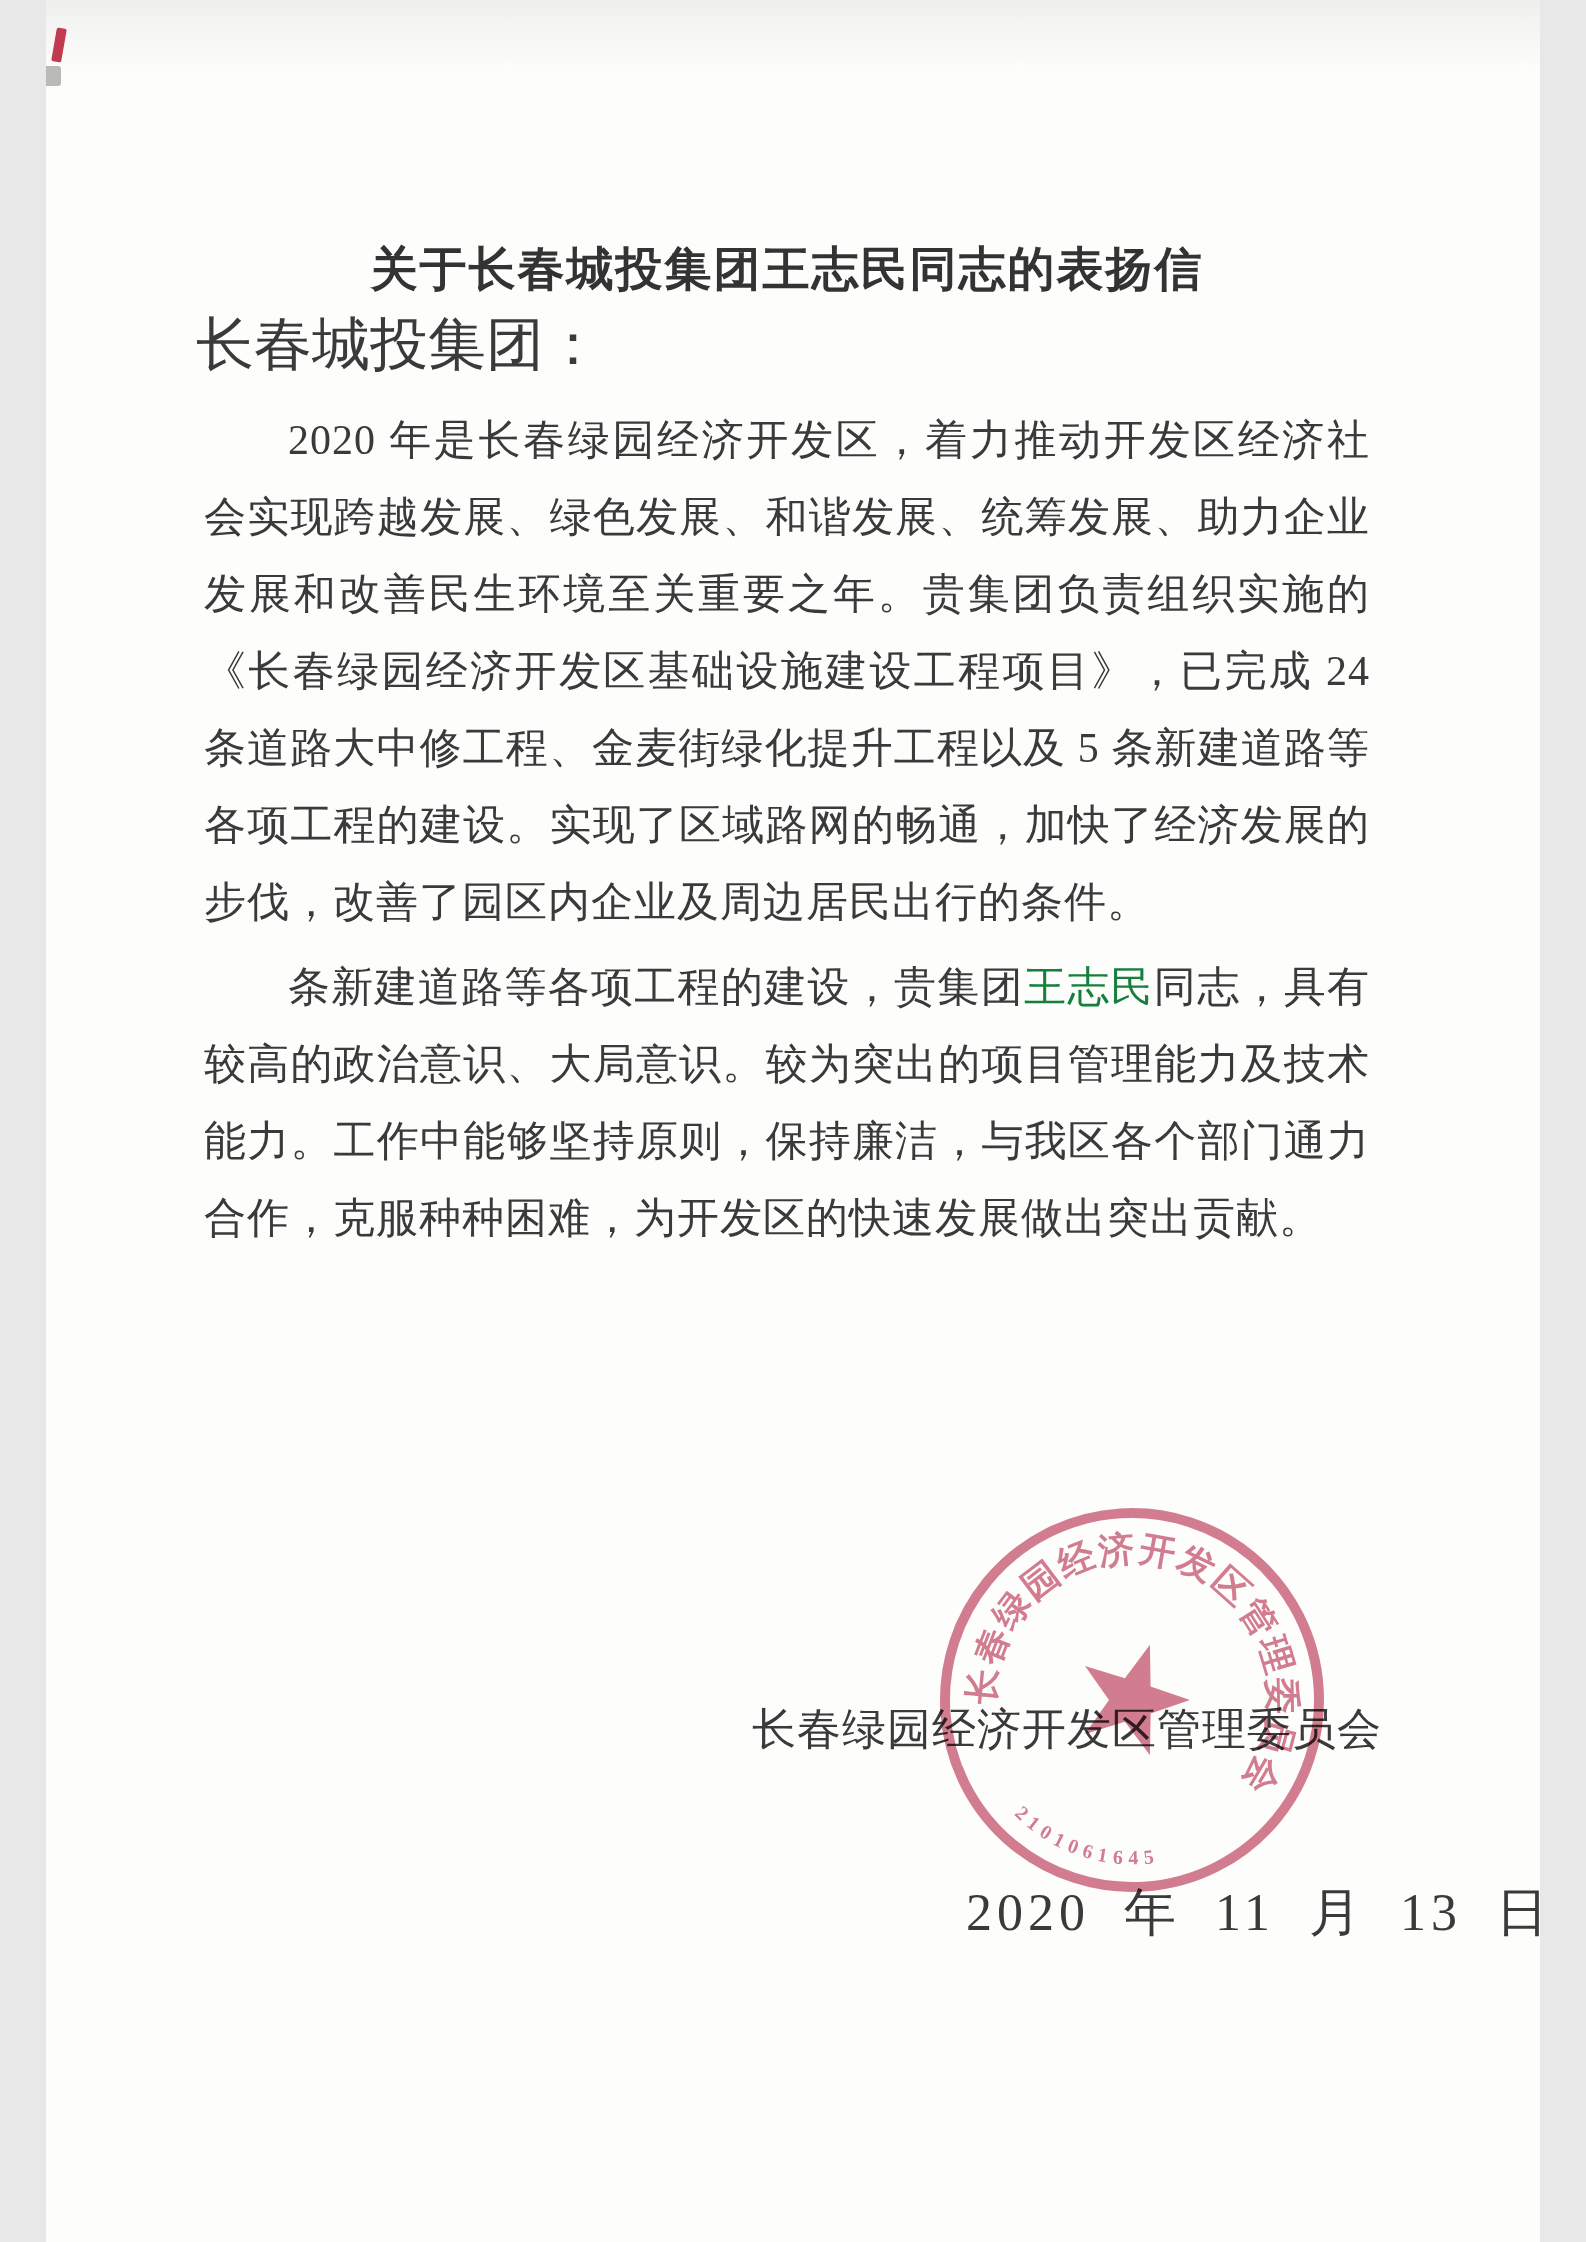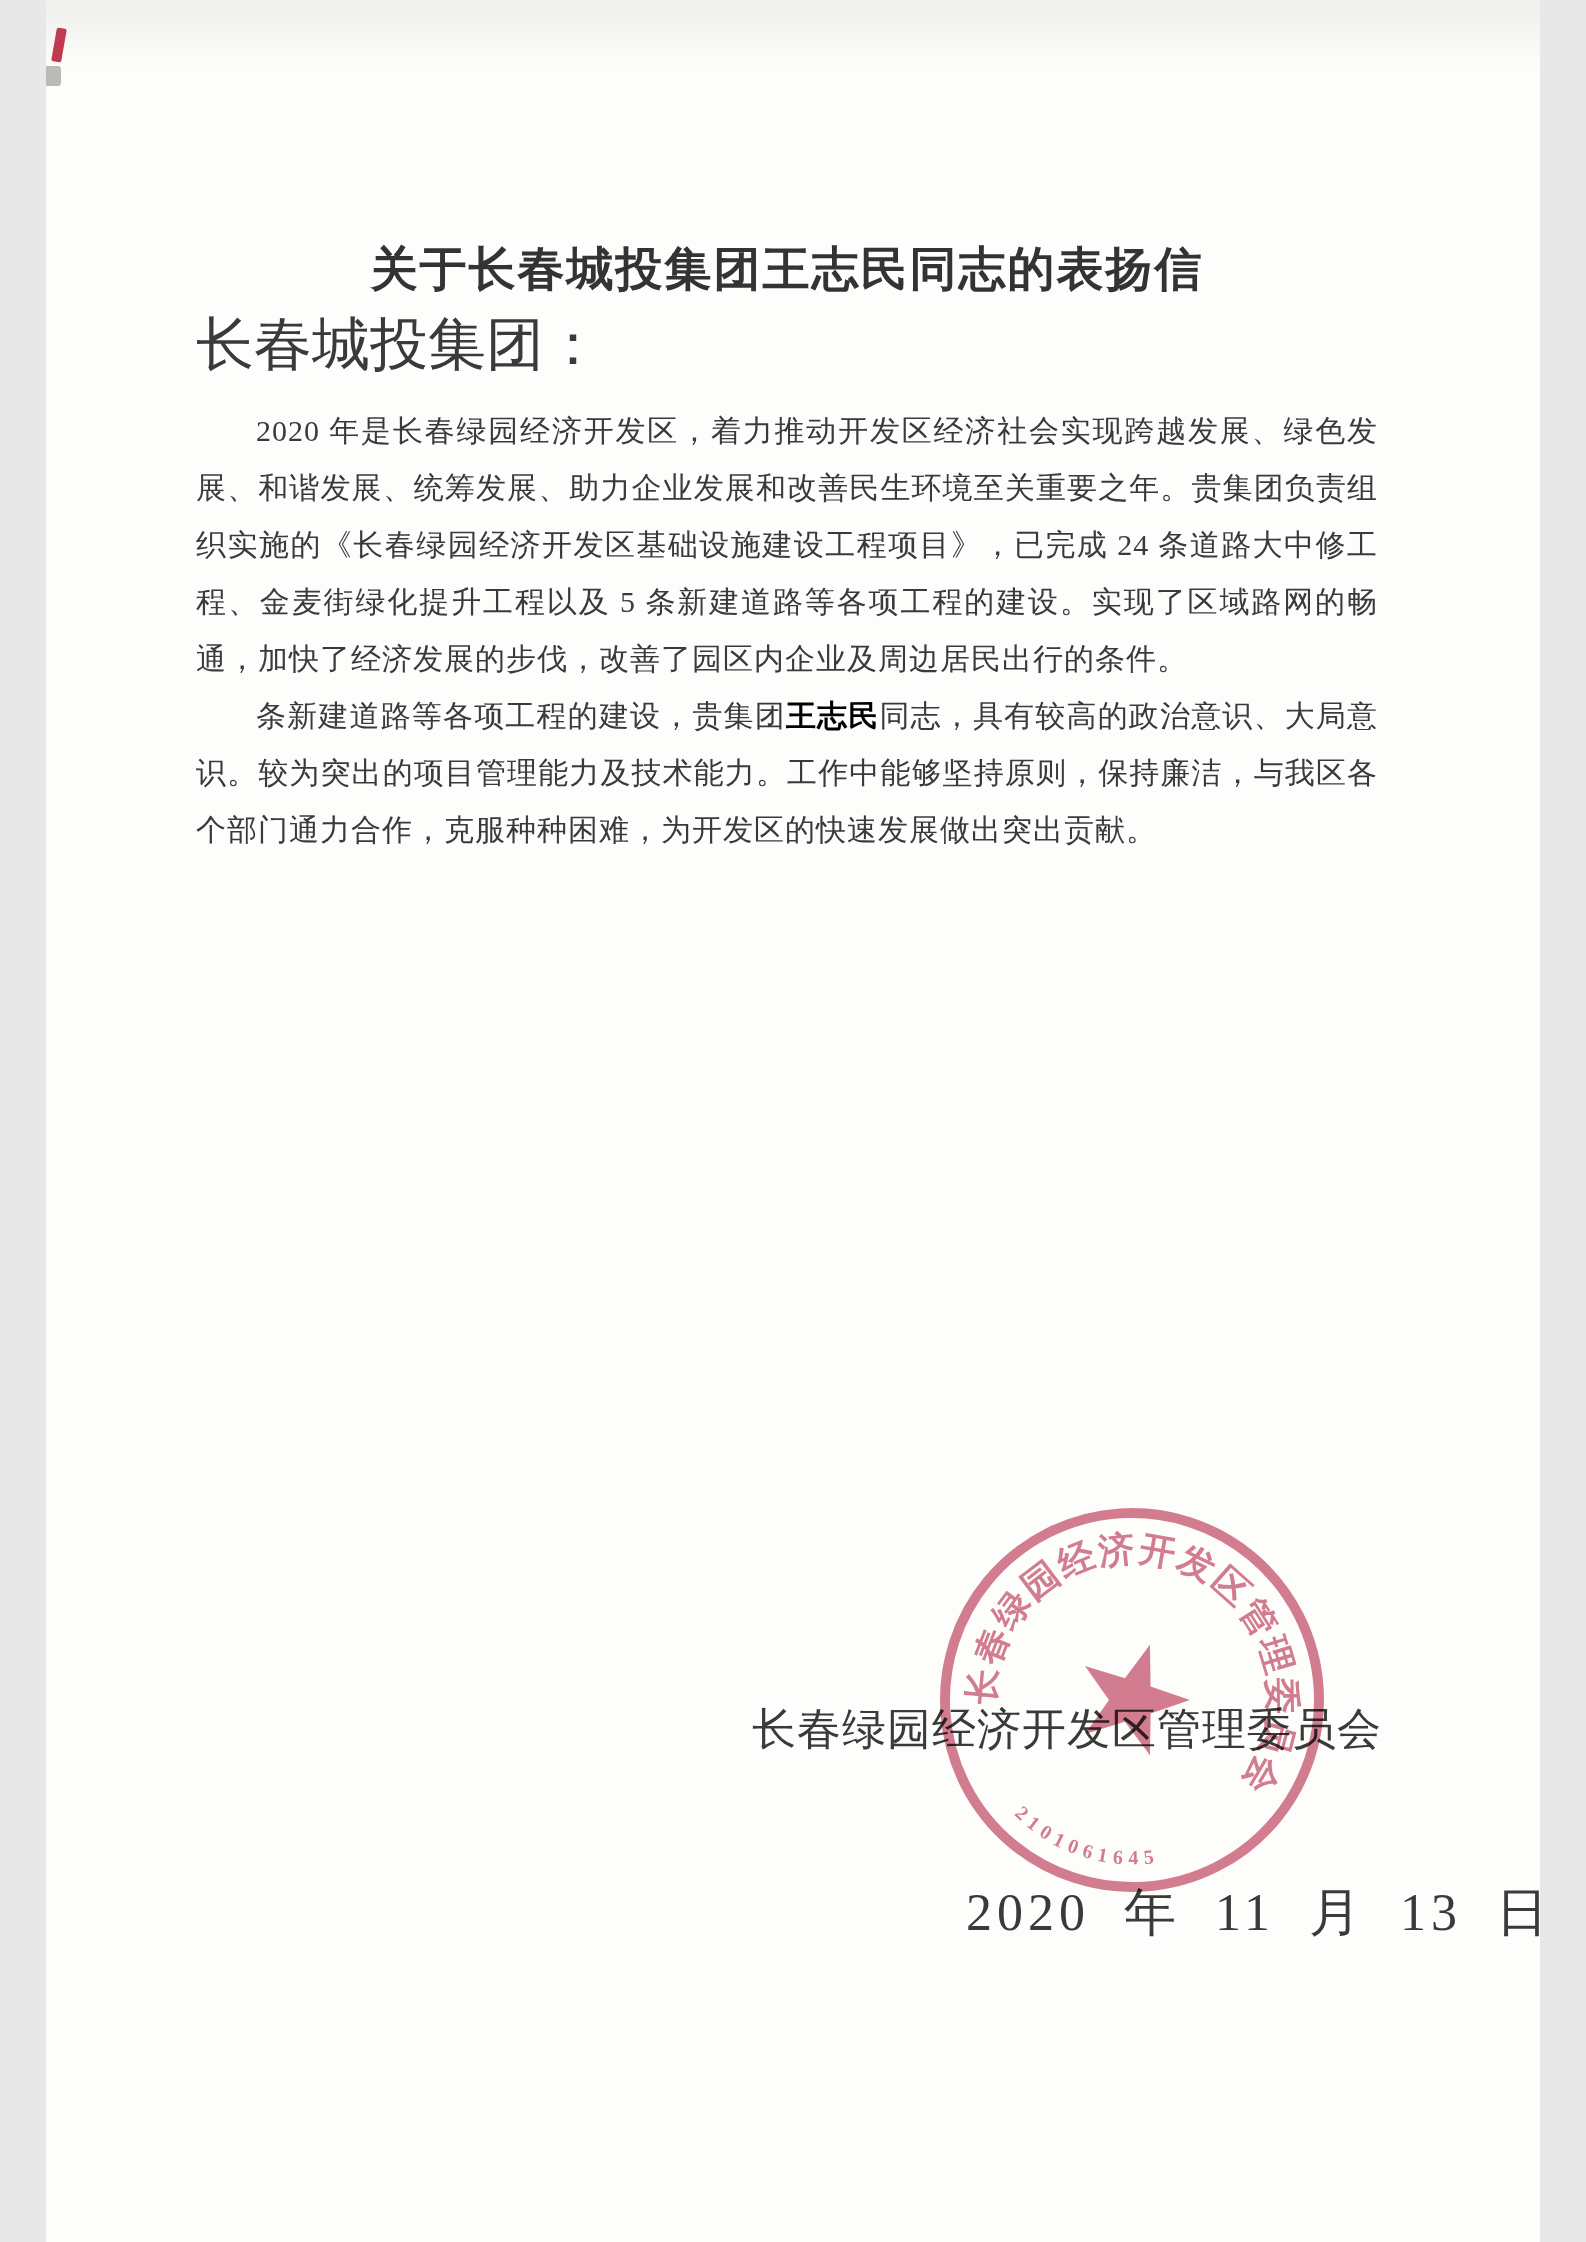--- a/index.html
+++ b/index.html
@@ -31,27 +31,27 @@
     margin:0; padding:0;
     font-size:47px; font-weight:bold; letter-spacing:2px;
     text-align:center; line-height:62px; color:#333;
   }
   .salutation {
     margin:14px 0 0 0;
     font-size:58px; line-height:62px;
   }
   .body-text { margin-top:26px; }
   .body-text p {
-    margin:0; padding:0;
-    font-size:30px; line-height:57px;
+    margin:8px; padding:0;
+    font-size:42px; line-height:77px;
     text-align:justify; text-justify:inter-ideograph;
     text-indent:2em;
     letter-spacing:1px;
   }
-  .body-text p span.bold { font-weight:bold; color:#000000; }
+  .body-text p span.bold { font-weight:normal; color:#15803d; }
   .signature {
     position:absolute; left:706px; top:1700px;
     font-size:44px; letter-spacing:1px; white-space:nowrap;
     color:#3a3a3a;
   }
   .date {
     position:absolute; left:920px; top:1878px;
     font-size:52px; letter-spacing:5px; word-spacing:16px;
     white-space:nowrap; color:#3a3a3a;
   }

